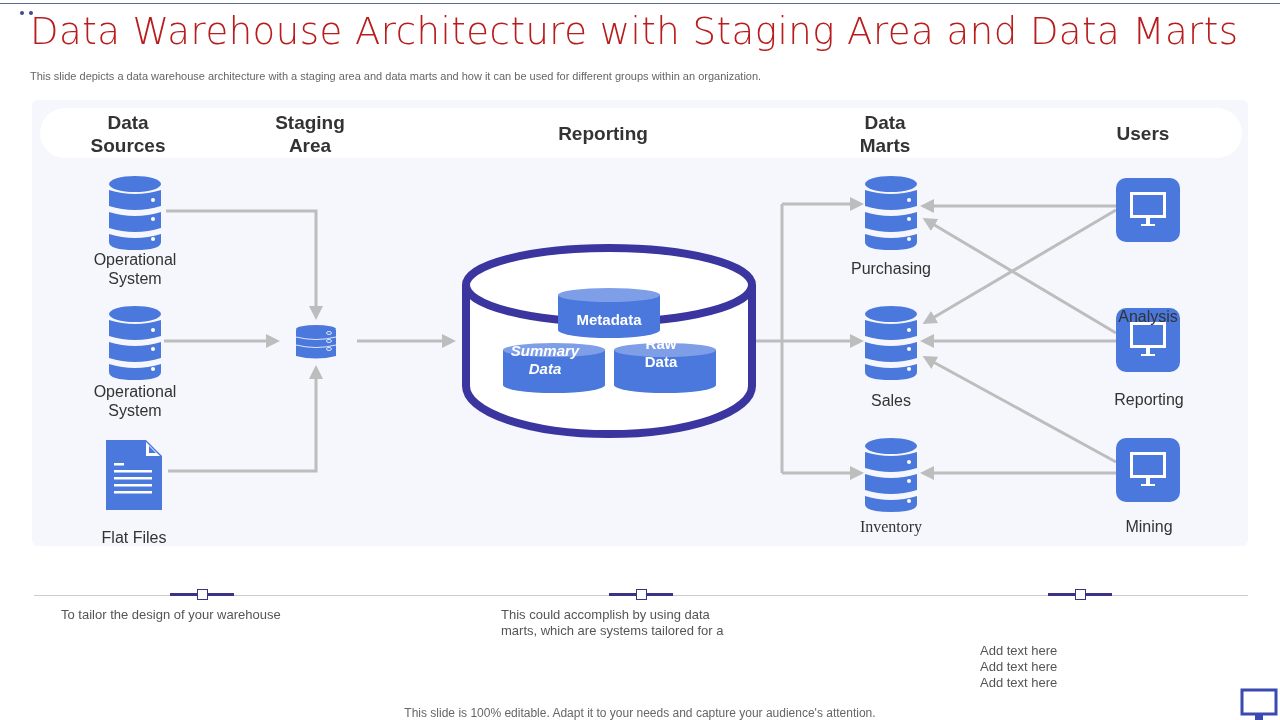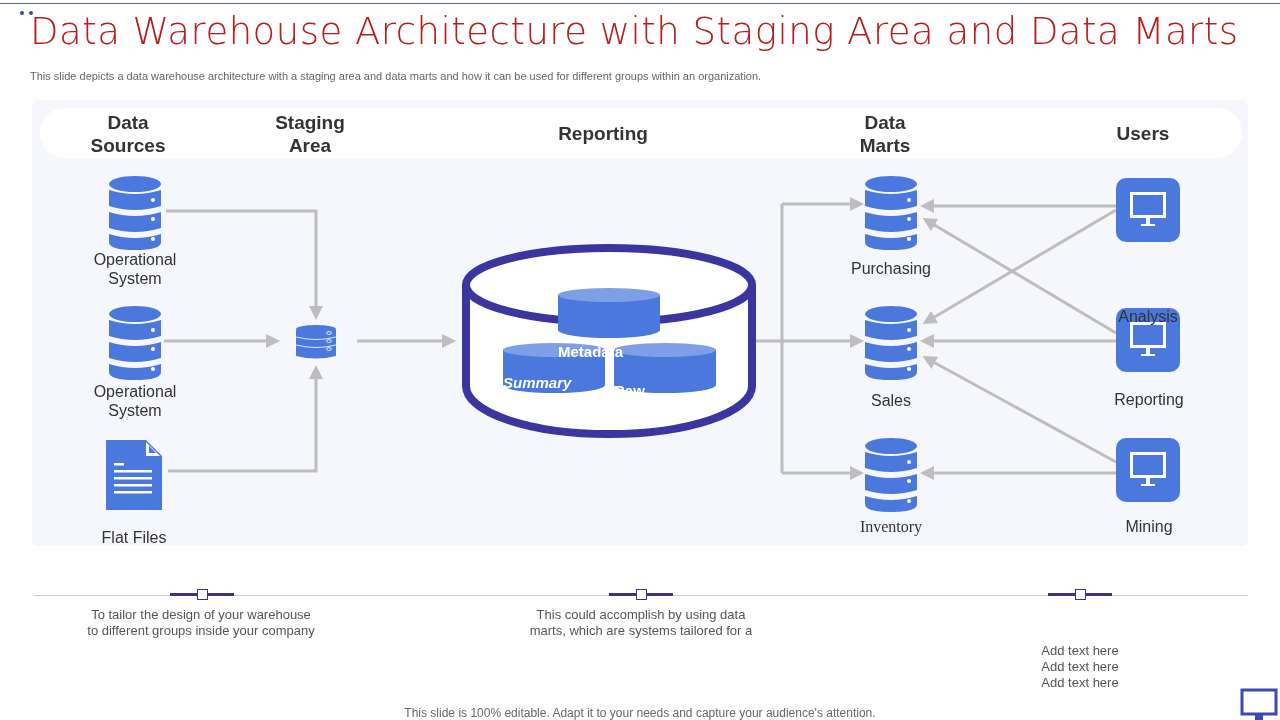--- a/index.html
+++ b/index.html
@@ -7,25 +7,25 @@
   .topline { position: absolute; left: 0; top: 3px; width: 1280px; height: 1px; background: #5b6b8f; }
   .topdots { position: absolute; left: 20px; top: 1px; }
   .topdots span { display: inline-block; width: 4px; height: 4px; border-radius: 50%; background: #3f4a8a; margin-right: 5px; }
   .title { position: absolute; left: 30px; top: 10px; font-family: "DejaVu Sans", sans-serif; font-weight: 300; font-size: 37px; color: #b91c1c; letter-spacing: 0.5px; white-space: nowrap; }
   .subtitle { position: absolute; left: 30px; top: 70px; font-size: 11px; color: #666; white-space: nowrap; }
   .panel { position: absolute; left: 32px; top: 100px; width: 1216px; height: 446px; background: #f5f7fc; border-radius: 6px; }
   .header-band { position: absolute; left: 40px; top: 108px; width: 1202px; height: 50px; background: #ffffff; border-radius: 25px; }
   .col-head { position: absolute; font-weight: bold; font-size: 19px; color: #333; text-align: center; line-height: 23px; }
   svg.diagram { position: absolute; left: 0; top: 0; }
   .lbl { position: absolute; font-size: 16px; color: #333; text-align: center; line-height: 19px; white-space: nowrap; }
-  .inner-lbl { position: absolute; font-size: 15px; font-weight: bold; color: #fff; text-align: left; line-height: 18px; margin-top: 32px; }
+  .inner-lbl { position: absolute; font-size: 15px; font-weight: bold; color: #fff; text-align: center; line-height: 18px; }
   .bottom-line { position: absolute; left: 34px; top: 595px; width: 1214px; height: 1px; background: #ccc; }
   .marker { position: absolute; top: 593px; width: 64px; height: 3px; background: #3b3486; }
   .marker .box { position: absolute; left: 27px; top: -4px; width: 9px; height: 9px; background: #fff; border: 1px solid #3b3486; }
-  .note { position: absolute; font-size: 13px; color: #555; text-align: center; line-height: 16px; }
+  .note { position: absolute; font-size: 13px; color: #555; text-align: left; line-height: 16px; }
   .footer { position: absolute; left: 0; width: 1280px; top: 706px; text-align: center; font-size: 12px; color: #666; }
   .corner-icon { position: absolute; left: 1240px; top: 688px; }
 </style>
 </head>
 <body>
 
 <div class="topline"></div>
 <div class="topdots"><span></span><span></span></div>
 
 <div class="title">Data Warehouse Architecture with Staging Area and Data Marts</div>
@@ -162,21 +162,21 @@
   <div>Operational</div>
   <div>System</div>
 </div>
 <div class="lbl" style="left:74px;top:517px;width:120px;margin-top:11px;">Flat Files</div>
 
 <div class="inner-lbl" style="left:558px;top:311px;width:102px;">Metadata</div>
 <div class="inner-lbl" style="left:503px;top:342px;width:84px;font-style:italic;">
   <div>Summary</div>
   <div>Data</div>
 </div>
-<div class="inner-lbl" style="left:614px;top:350px;width:94px;">
+<div class="inner-lbl" style="left:614px;top:335px;width:94px;">
   <div>Raw</div>
   <div>Data</div>
 </div>
 
 <div class="lbl" style="left:831px;top:259px;width:120px;">Purchasing</div>
 <div class="lbl" style="left:831px;top:391px;width:120px;">Sales</div>
 <div class="lbl" style="left:831px;top:517px;width:120px;font-family:Liberation Serif, serif;">Inventory</div>
 
 <div class="lbl" style="left:1088px;top:259px;width:120px;margin-top:48px;">Analysis</div>
 <div class="lbl" style="left:1089px;top:390px;width:120px;">Reporting</div>
@@ -188,21 +188,20 @@
   </div>
 <div class="marker" style="left:609px;">
     <div class="box"></div>
   </div>
 <div class="marker" style="left:1048px;">
     <div class="box"></div>
   </div>
 
 <div class="note" style="left:61px;top:607px;width:280px;">
   <div>To tailor the design of your warehouse</div>
-  <div>to different groups inside your company</div>
 </div>
 <div class="note" style="left:501px;top:607px;width:280px;">
   <div>This could accomplish by using data</div>
   <div>marts, which are systems tailored for a</div>
 </div>
 <div class="note" style="left:980px;top:607px;width:200px;margin-top:36px;">
   <div>Add text here</div>
   <div>Add text here</div>
   <div>Add text here</div>
 </div>

